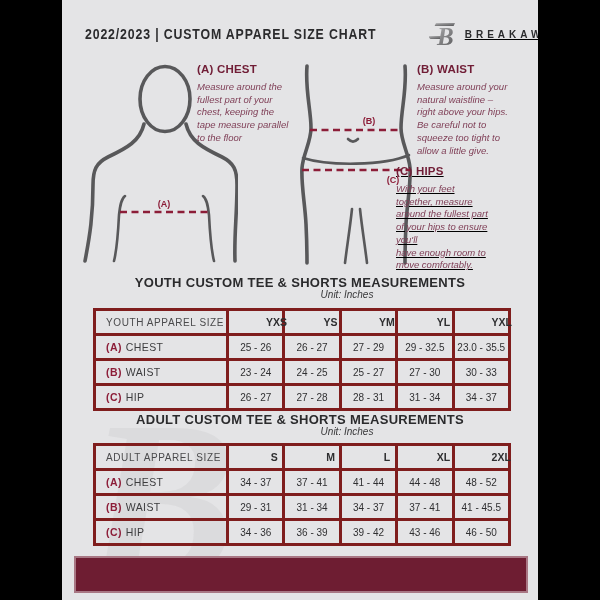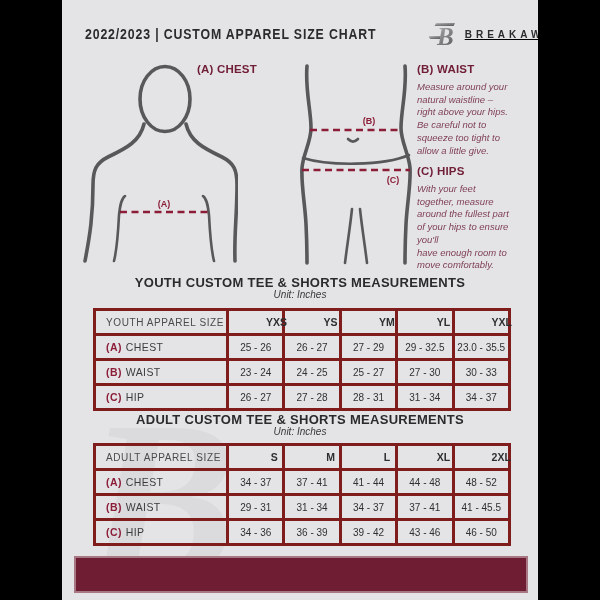--- a/index.html
+++ b/index.html
@@ -33,21 +33,21 @@
   .fig{position:absolute;}
   .inst{position:absolute;}
   .inst h3{
     margin:0 0 6px 0;font-size:11.5px;font-weight:bold;color:#701d36;letter-spacing:.2px;
   }
   .inst p{
     margin:0;font-size:9.5px;font-style:italic;color:#7f3e56;line-height:1.34;white-space:pre-line;
   }
   
   .sec-title{width:476px;text-align:center;font-weight:bold;font-size:13px;color:#2b2b2d;letter-spacing:.3px;}
-  .sec-unit{width:476px;text-align:center;font-style:italic;font-size:10px;color:#38383a;}
+  .sec-unit{width:476px;text-align:center;font-style:italic;font-size:10px;color:#38383a;padding-left:47px;}
   
   table.size{
     border-collapse:collapse;width:415px;table-layout:fixed;background:transparent;
   }
   table.size col.c0{width:133px;}
   table.size col.cn{width:56.4px;}
   table.size th, table.size td{
     border:3px solid #7f1d1d;height:22px;padding:0;text-align:center;
     font-size:10px;color:#303032;background:transparent;
   }
@@ -108,20 +108,25 @@
       <path class="bodyline" d="M61 61 C57 78 44 85 25 94 C13 100 10 107 10 122 C10 152 7 172 2 198"></path>
       <path class="bodyline" d="M103 61 C107 78 120 85 139 94 C151 100 154 107 154 122 C154 152 151 172 152 198"></path>
       <path class="thinline" d="M42 133 C38 136 37 143 36 152 C35 172 34 186 31 198"></path>
       <path class="thinline" d="M120 133 C124 136 125 143 126 152 C127 172 128 186 131 198"></path>
       <line class="dash" x1="37" y1="149" x2="125" y2="149"></line>
       <text class="figlabel" x="81" y="144">(A)</text>
     </svg>
 
     <div class="inst" style="left:135px;top:3px;width:102px;">
       <h3>(A) CHEST</h3>
+      <p>Measure around the
+fullest part of your
+chest, keeping the
+tape measure parallel
+to the floor</p>
     </div>
 
     <svg class="fig" style="left:238px;top:2px;" width="112" height="205" viewBox="0 0 112 205">
       <path class="bodyline" d="M7 4 C5 28 11 48 11 66 C11 80 3 92 2 106 C1 122 5 142 6 162 C7 182 7 192 7 201"></path>
       <path class="bodyline" d="M105 4 C107 28 101 48 101 66 C101 80 109 92 110 106 C111 122 107 142 106 162 C105 182 105 192 105 201"></path>
       <path class="thinline" d="M52 147 C50 166 47 184 45 201"></path>
       <path class="thinline" d="M60 147 C62 166 65 184 67 201"></path>
       <path class="thinline" d="M48 77 Q53 82 58 77"></path>
       <path class="thinline" d="M3 96 C28 104 84 104 109 93"></path>
       <line class="dash" x1="10" y1="68" x2="101" y2="68"></line>
@@ -133,21 +138,21 @@
     <div class="inst" style="left:355px;top:3px;width:120px;">
       <h3>(B) WAIST</h3>
       <p>Measure around your
 natural waistline –
 right above your hips.
 Be careful not to
 squeeze too tight to
 allow a little give.</p>
     </div>
 
-    <div class="inst" style="left:355px;top:105px;width:124px;">
+    <div class="inst" style="left:334px;top:105px;width:124px;text-decoration:underline;">
       <h3>(C) HIPS</h3>
       <p>With your feet
 together, measure
 around the fullest part
 of your hips to ensure
 you'll
 have enough room to
 move comfortably.</p>
     </div>
   </div>

